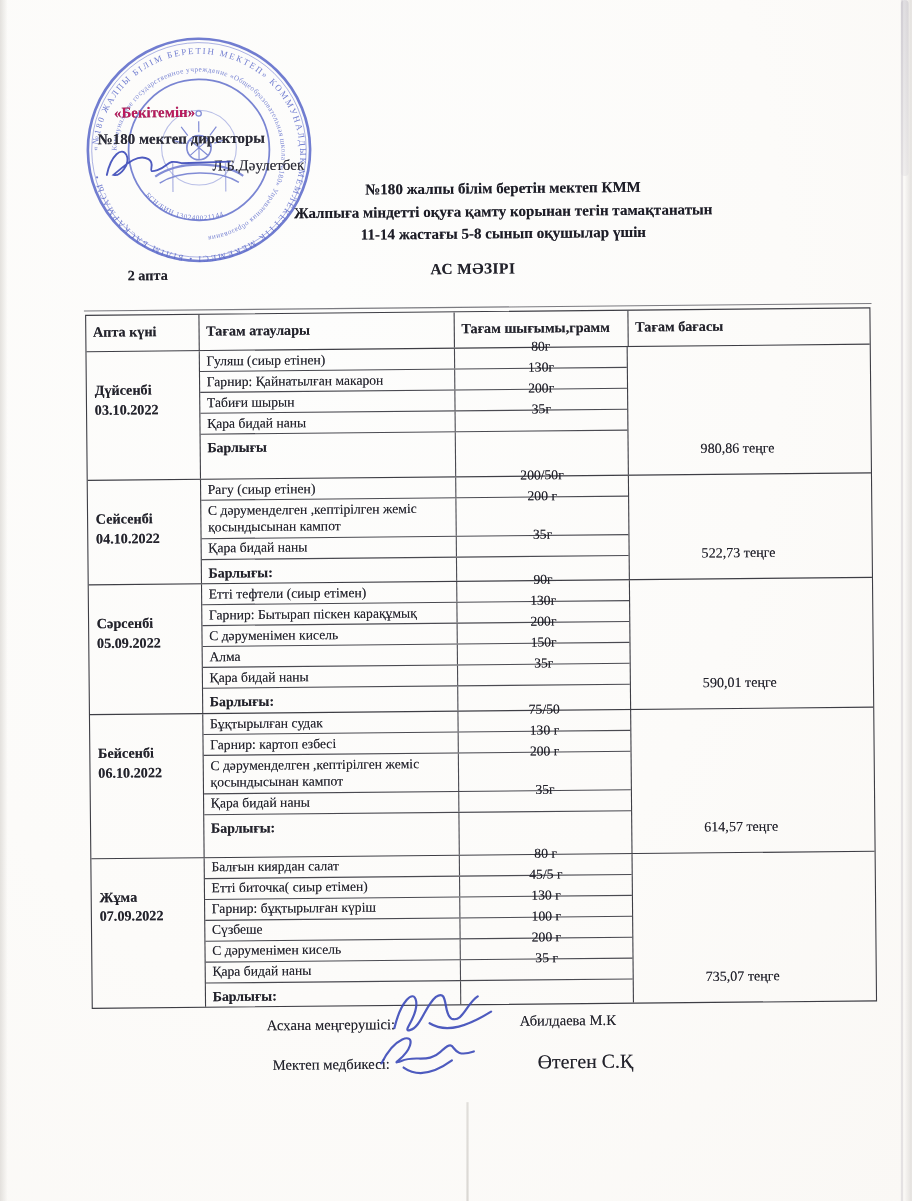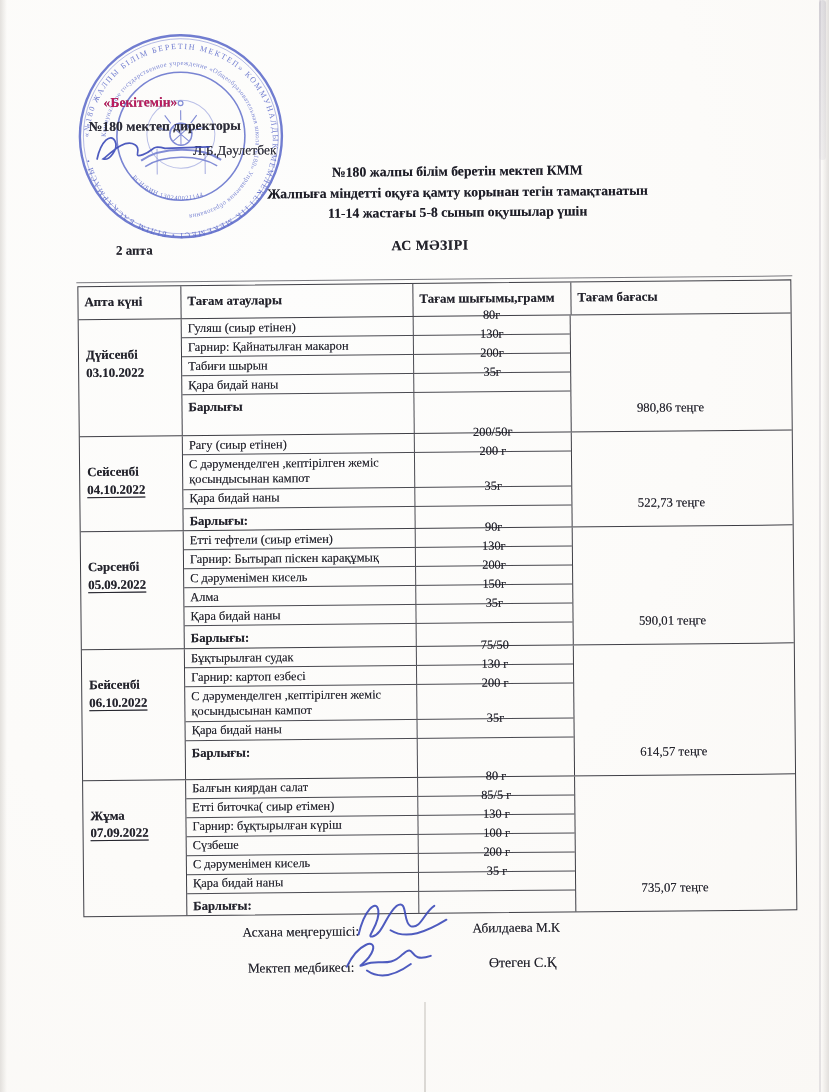--- a/index.html
+++ b/index.html
@@ -56,41 +56,41 @@
 
   .block { display:grid; grid-template-columns:102px 390px 1fr;
          border-bottom:1.4px solid #3e3e45; }
   .block:last-child { border-bottom:none; }
   .b0 { min-height:114px; } .b1 { min-height:89px; } .b2 { min-height:112px; }
   .b3 { min-height:127px; } .b4 { min-height:134px; }
   .b0 .trow { min-height:40px; } .b1 .trow { min-height:18px; } .b2 .trow { min-height:22px; }
   .b3 .trow { min-height:38px; } .b4 .trow { min-height:18px; }
 
   .day { padding:27px 4px 0 7px; font-weight:700; font-size:12.9px; line-height:17.5px; }
-  .date.u { text-decoration:underline; text-underline-offset:2.5px; }
+  .date.u { text-underline-offset:2.5px; }
 
   .mid { border-left:1.3px solid #3e3e45; border-right:1.3px solid #3e3e45;
          display:flex; flex-direction:column; }
   .drow { display:grid; grid-template-columns:232px 1fr; border-bottom:1.2px solid #4a4a51;
          min-height:18.5px; }
   .mid .drow:last-child { border-bottom:none; flex:1 0 auto; }
   .dname { padding:1.5px 4px 1px 6px; font-size:12.4px; line-height:15.5px;
          border-right:1.2px solid #4a4a51; }
   .trow .dname { font-weight:700; font-size:12.7px; padding-top:5px; }
   .dgram { text-align:center; font-size:12.4px; }
   .dgram span { display:inline-block; transform:translateY(-8.5px); }
   .price { display:flex; align-items:flex-end; justify-content:center;
          padding-bottom:15px; padding-right:22px; font-size:12.8px; }
 
   
   .sig-label-1 { position:absolute; left:238px; top:923px; font-size:13.3px; }
   .sig-name-1  { position:absolute; left:468px; top:921px; font-size:13.3px; }
   .sig-svg-1   { position:absolute; left:346px; top:894px; }
   .sig-label-2 { position:absolute; left:243px; top:959px; font-size:13.3px; }
-  .sig-name-2  { position:absolute; left:484px; top:956px; font-size:14px;text-align:right; }
+  .sig-name-2  { position:absolute; left:484px; top:956px; font-size:18px;text-align:right; }
   .sig-svg-2   { position:absolute; left:332px; top:934px; }
 
   .ink { text-shadow:0 0 .5px rgba(28,28,46,.55); }
 </style>
 </head>
 <body>
 
 <div class="sheet"></div>
 
 <div class="scan">
@@ -278,21 +278,21 @@
       <div class="dayname">Жұма</div>
       <div class="date u">07.09.2022</div>
     </div>
     <div class="mid">
             <div class="drow">
               <div class="dname ink">Балғын киярдан салат</div>
               <div class="dgram ink"><span>80 г</span></div>
             </div>
             <div class="drow">
               <div class="dname ink">Етті биточка( сиыр етімен)</div>
-              <div class="dgram ink"><span>85/5 г</span></div>
+              <div class="dgram ink"><span>45/5 г</span></div>
             </div>
             <div class="drow">
               <div class="dname ink">Гарнир: бұқтырылған күріш</div>
               <div class="dgram ink"><span>130 г</span></div>
             </div>
             <div class="drow">
               <div class="dname ink">Сүзбеше</div>
               <div class="dgram ink"><span>100 г</span></div>
             </div>
             <div class="drow">

